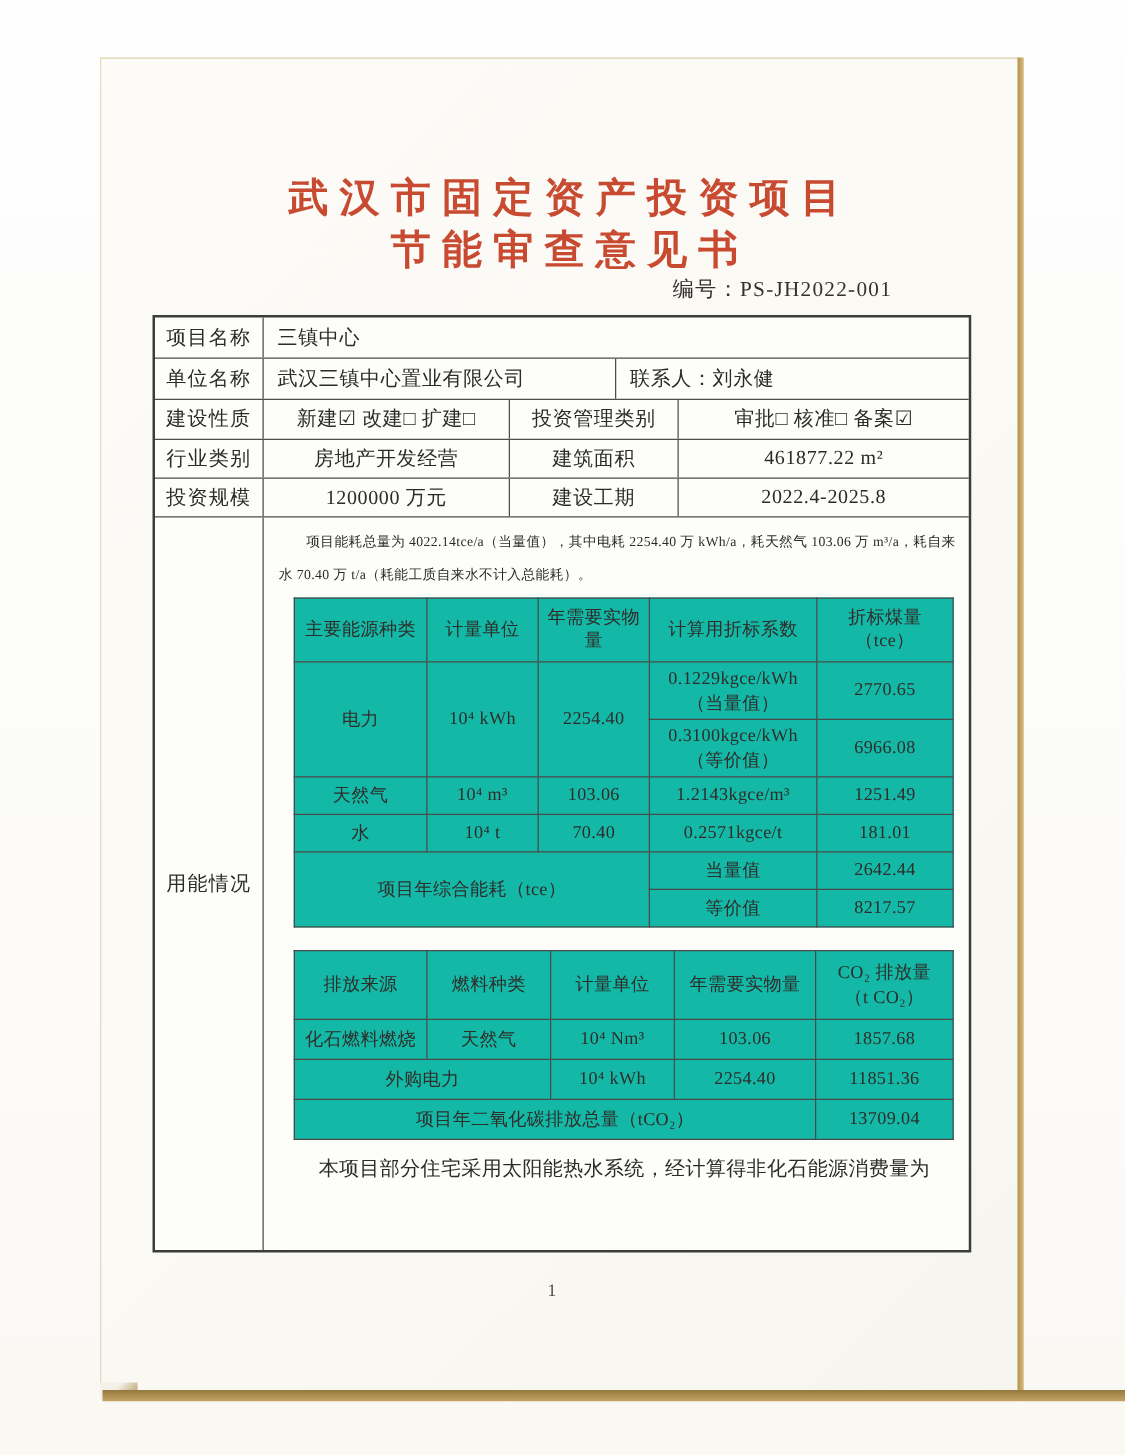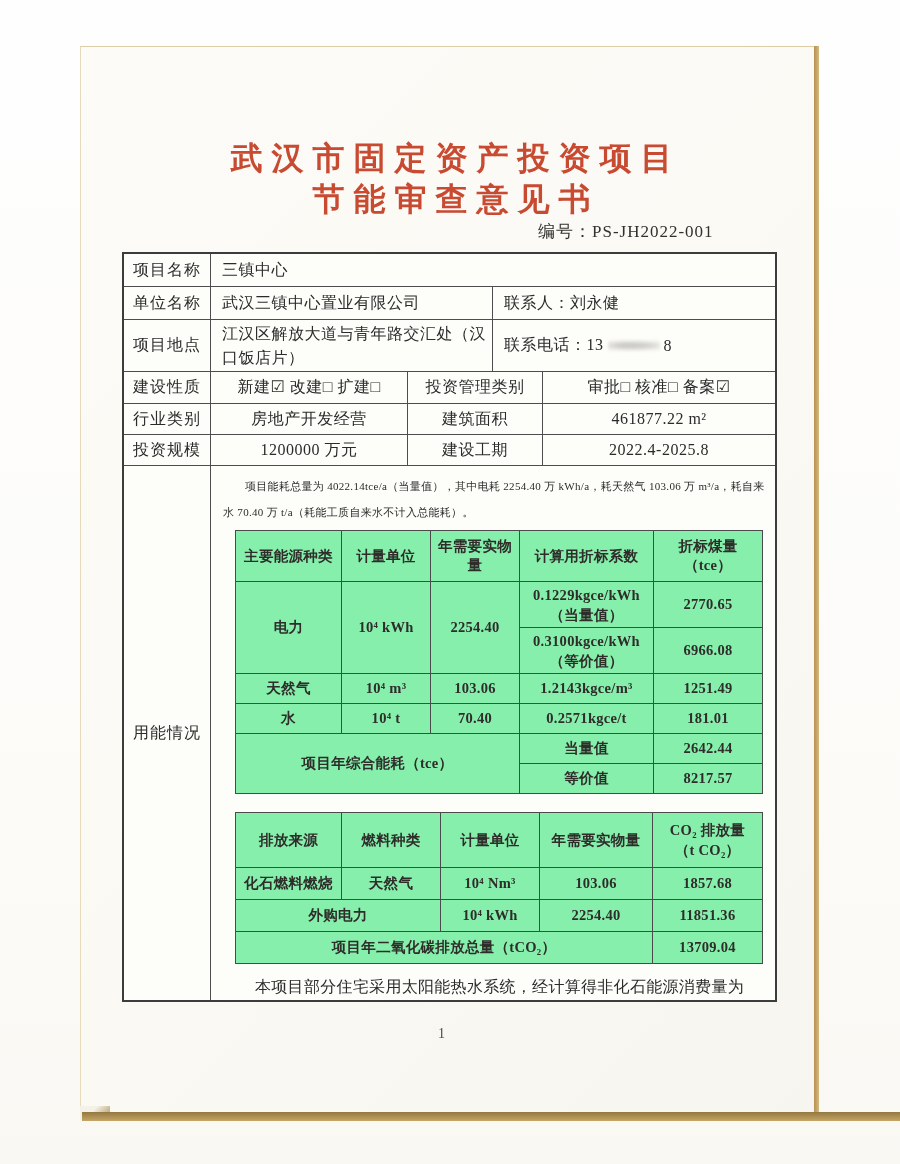--- a/index.html
+++ b/index.html
@@ -54,21 +54,21 @@
                radial-gradient(ellipse at 75% 50%, rgba(120,115,105,0.25), rgba(120,115,105,0) 70%);
     filter:blur(1.5px); }
 
   
   .energy-content { display:block; padding:0; }
   .para { margin:8px 10px 0 12px; text-indent:2em; font-size:11px;
     line-height:25.5px; letter-spacing:0.3px; }
   .closing { margin:13px 10px 0 12px; text-indent:2em; font-size:16px; letter-spacing:0.3px; }
 
   table.inner { border-collapse:collapse; margin-left:24px; width:527px;
-    table-layout:fixed; background:#86efac;font-weight:bold; }
+    table-layout:fixed; background:#14b8a6; }
   table.t1 { margin-top:5px; }
   table.t2 { margin-top:18px; }
   table.inner td { border:1.5px solid #4a4a4a; text-align:center; vertical-align:middle;
     font-size:14.5px; padding:1px 2px; letter-spacing:0.3px; color:#2e2d2a; }
   .hrow td { height:48px; line-height:19px; }
   .t1-elec td { height:43px; }
   .t1-thin td { height:27px; }
   .t2-h td { height:52px; line-height:20px; }
   .t2-r td { height:29px; }
   .subline { display:block; line-height:20px; }
@@ -97,29 +97,20 @@
       <div class="ocell lab">项目名称</div>
       <div class="ocell grow val-left">三镇中心</div>
     </div>
 
     <div class="orow r2">
       <div class="ocell lab">单位名称</div>
       <div class="ocell w282 val-left">武汉三镇中心置业有限公司</div>
       <div class="ocell grow val-left">联系人：刘永健</div>
     </div>
 
-    <div class="orow r3">
-      <div class="ocell lab">项目地点</div>
-      <div class="ocell w282 val-left two-line">江汉区解放大道与青年路交汇处（汉口饭店片）</div>
-      <div class="ocell grow val-left">
-        <span>联系电话：13</span>
-        <span class="redacted"></span>
-        <span>8</span>
-      </div>
-    </div>
 
     <div class="orow r4">
       <div class="ocell lab">建设性质</div>
       <div class="ocell w197">新建☑ 改建□ 扩建□</div>
       <div class="ocell w135">投资管理类别</div>
       <div class="ocell grow center">审批□ 核准□ 备案☑</div>
     </div>
 
     <div class="orow r5">
       <div class="ocell lab">行业类别</div>

